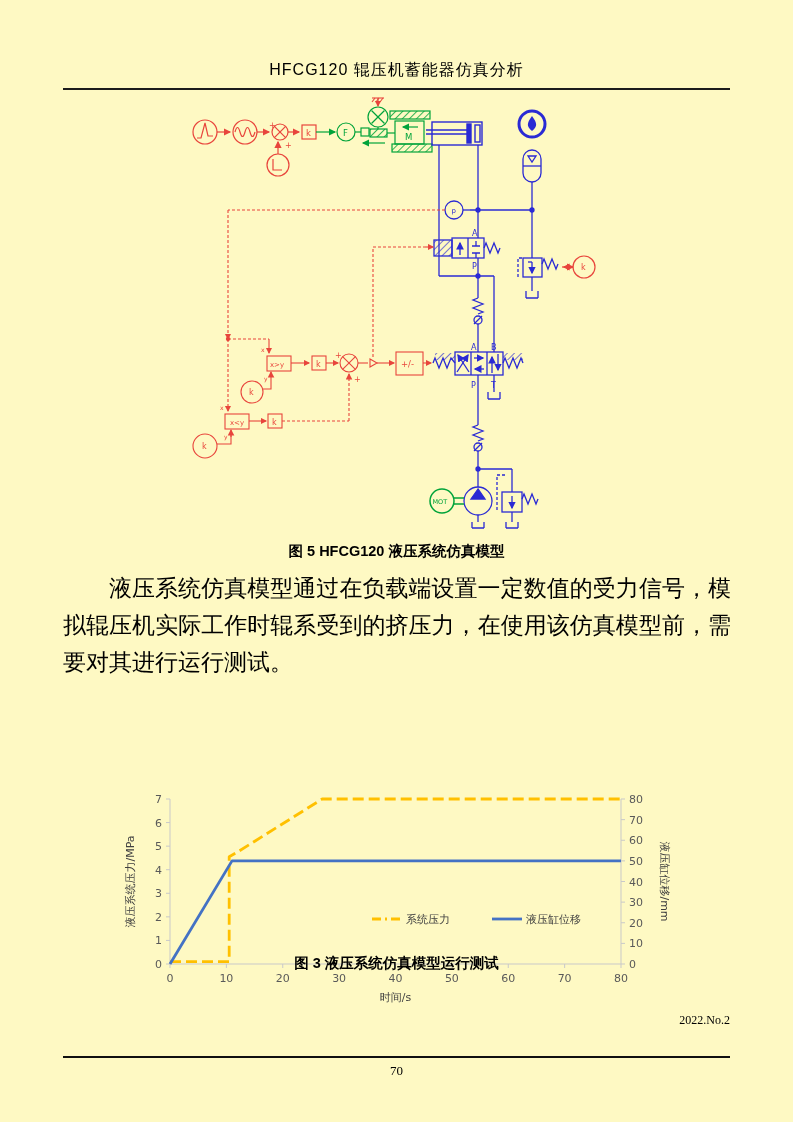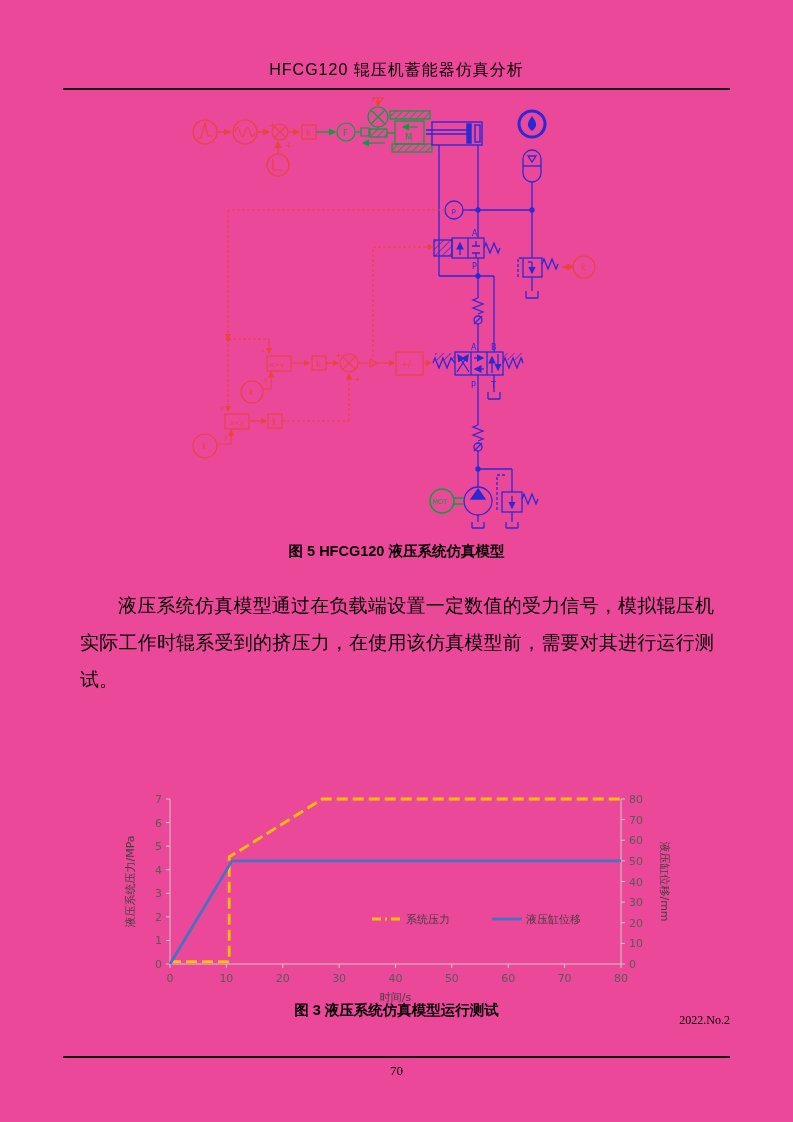--- a/index.html
+++ b/index.html
@@ -1,26 +1,26 @@
 <!DOCTYPE html>
 <html><head>
 <meta charset="utf-8">
 <style>
   html,body{margin:0;padding:0;background:#888;}
-  .page{position:relative;width:793px;height:1122px;background:#ec4899;margin:0 auto;overflow:hidden;
+  .page{position:relative;width:793px;height:1122px;background:#fef9c3;margin:0 auto;overflow:hidden;
         font-family:"Liberation Serif","DejaVu Serif",serif;color:#000;}
   .hdr-title{position:absolute;top:60px;left:0;width:100%;text-align:center;
              font-family:"Liberation Sans","DejaVu Sans",sans-serif;font-size:16px;letter-spacing:1px;}
   .hdr-rule{position:absolute;top:88px;left:63px;width:667px;height:2px;background:#1c1c1c;}
   .body-text{position:absolute;top:570px;left:63px;width:668px;}
-  .body-text p{margin:17px;font-size:19px;line-height:37px;text-align:justify;text-indent:2em;}
+  .body-text p{margin:0;font-size:23px;line-height:37px;text-align:justify;text-indent:2em;}
   .fig-caption{position:absolute;left:0;width:100%;text-align:center;
                font-family:"Liberation Sans","DejaVu Sans",sans-serif;font-weight:bold;font-size:14.5px;}
   .cap2{top:542px;}
-  .cap3{top:1001px;}
+  .cap3{top:954px;}
   .ftr-rule{position:absolute;top:1056px;left:63px;width:667px;height:2px;background:#101010;}
   .ftr-page{position:absolute;top:1063px;left:0;width:100%;text-align:center;font-size:13px;}
   .ftr-issue{position:absolute;top:1013px;right:63px;font-size:12px;margin-left:43px;}
   svg text{font-family:"DejaVu Sans","Liberation Sans",sans-serif;}
   .diagram{position:absolute;left:185px;top:95px;}
   .chart{position:absolute;left:120px;top:792px;}
 </style>
 </head>
 <body>
 

